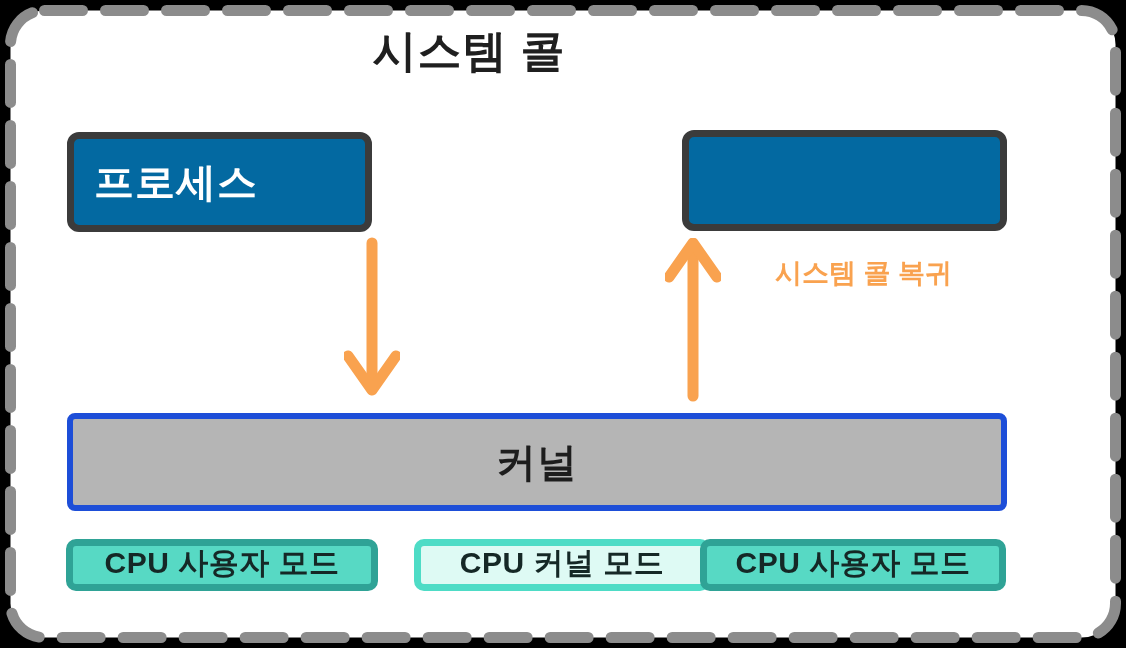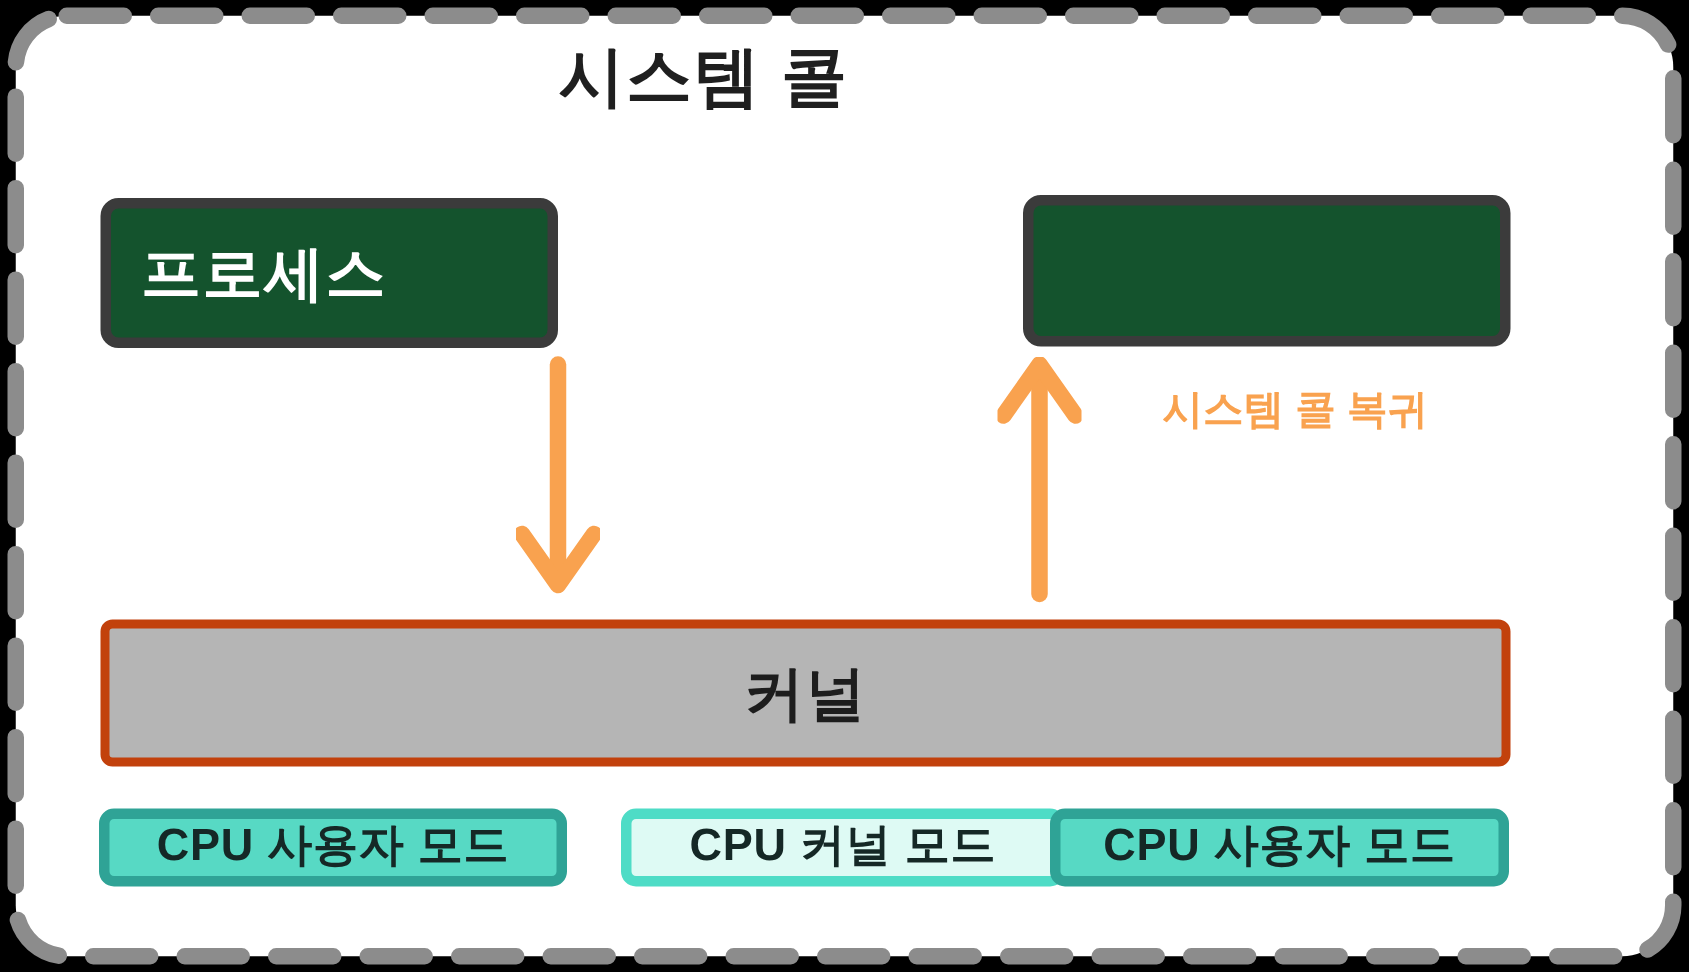--- a/index.html
+++ b/index.html
@@ -26,41 +26,41 @@
     left: 0; top: 22px; width: 938px;
     text-align: center;
     font-size: 44px;
     font-weight: 800;
     color: #1f1f1f;
     letter-spacing: 1px;
   }
 
   .dark-box {
     box-sizing: border-box;
-    background: #14532d;
+    background: #0369a1;
     border: 7px solid #3B3B3B;
     border-radius: 12px;
     display: flex;
     align-items: center;
   }
   .dark-box .label {
     color: #ffffff;
     font-size: 40px;
     font-weight: 800;
     padding-left: 20px;
     letter-spacing: 1px;
   }
   .process-box { left: 67px; top: 132px; width: 305px; height: 100px; }
   .return-box  { left: 682px; top: 130px; width: 325px; height: 101px; }
 
   .kernel-box {
     box-sizing: border-box;
     left: 67px; top: 413px; width: 940px; height: 98px;
     background: #B5B5B5;
-    border: 6px solid #c2410c;
+    border: 6px solid #1d4ed8;
     border-radius: 8px;
     display: flex;
     align-items: center;
     justify-content: center;
   }
   .kernel-box .label {
     color: #1d1d1d;
     font-size: 40px;
     font-weight: 800;
     letter-spacing: 1px;

